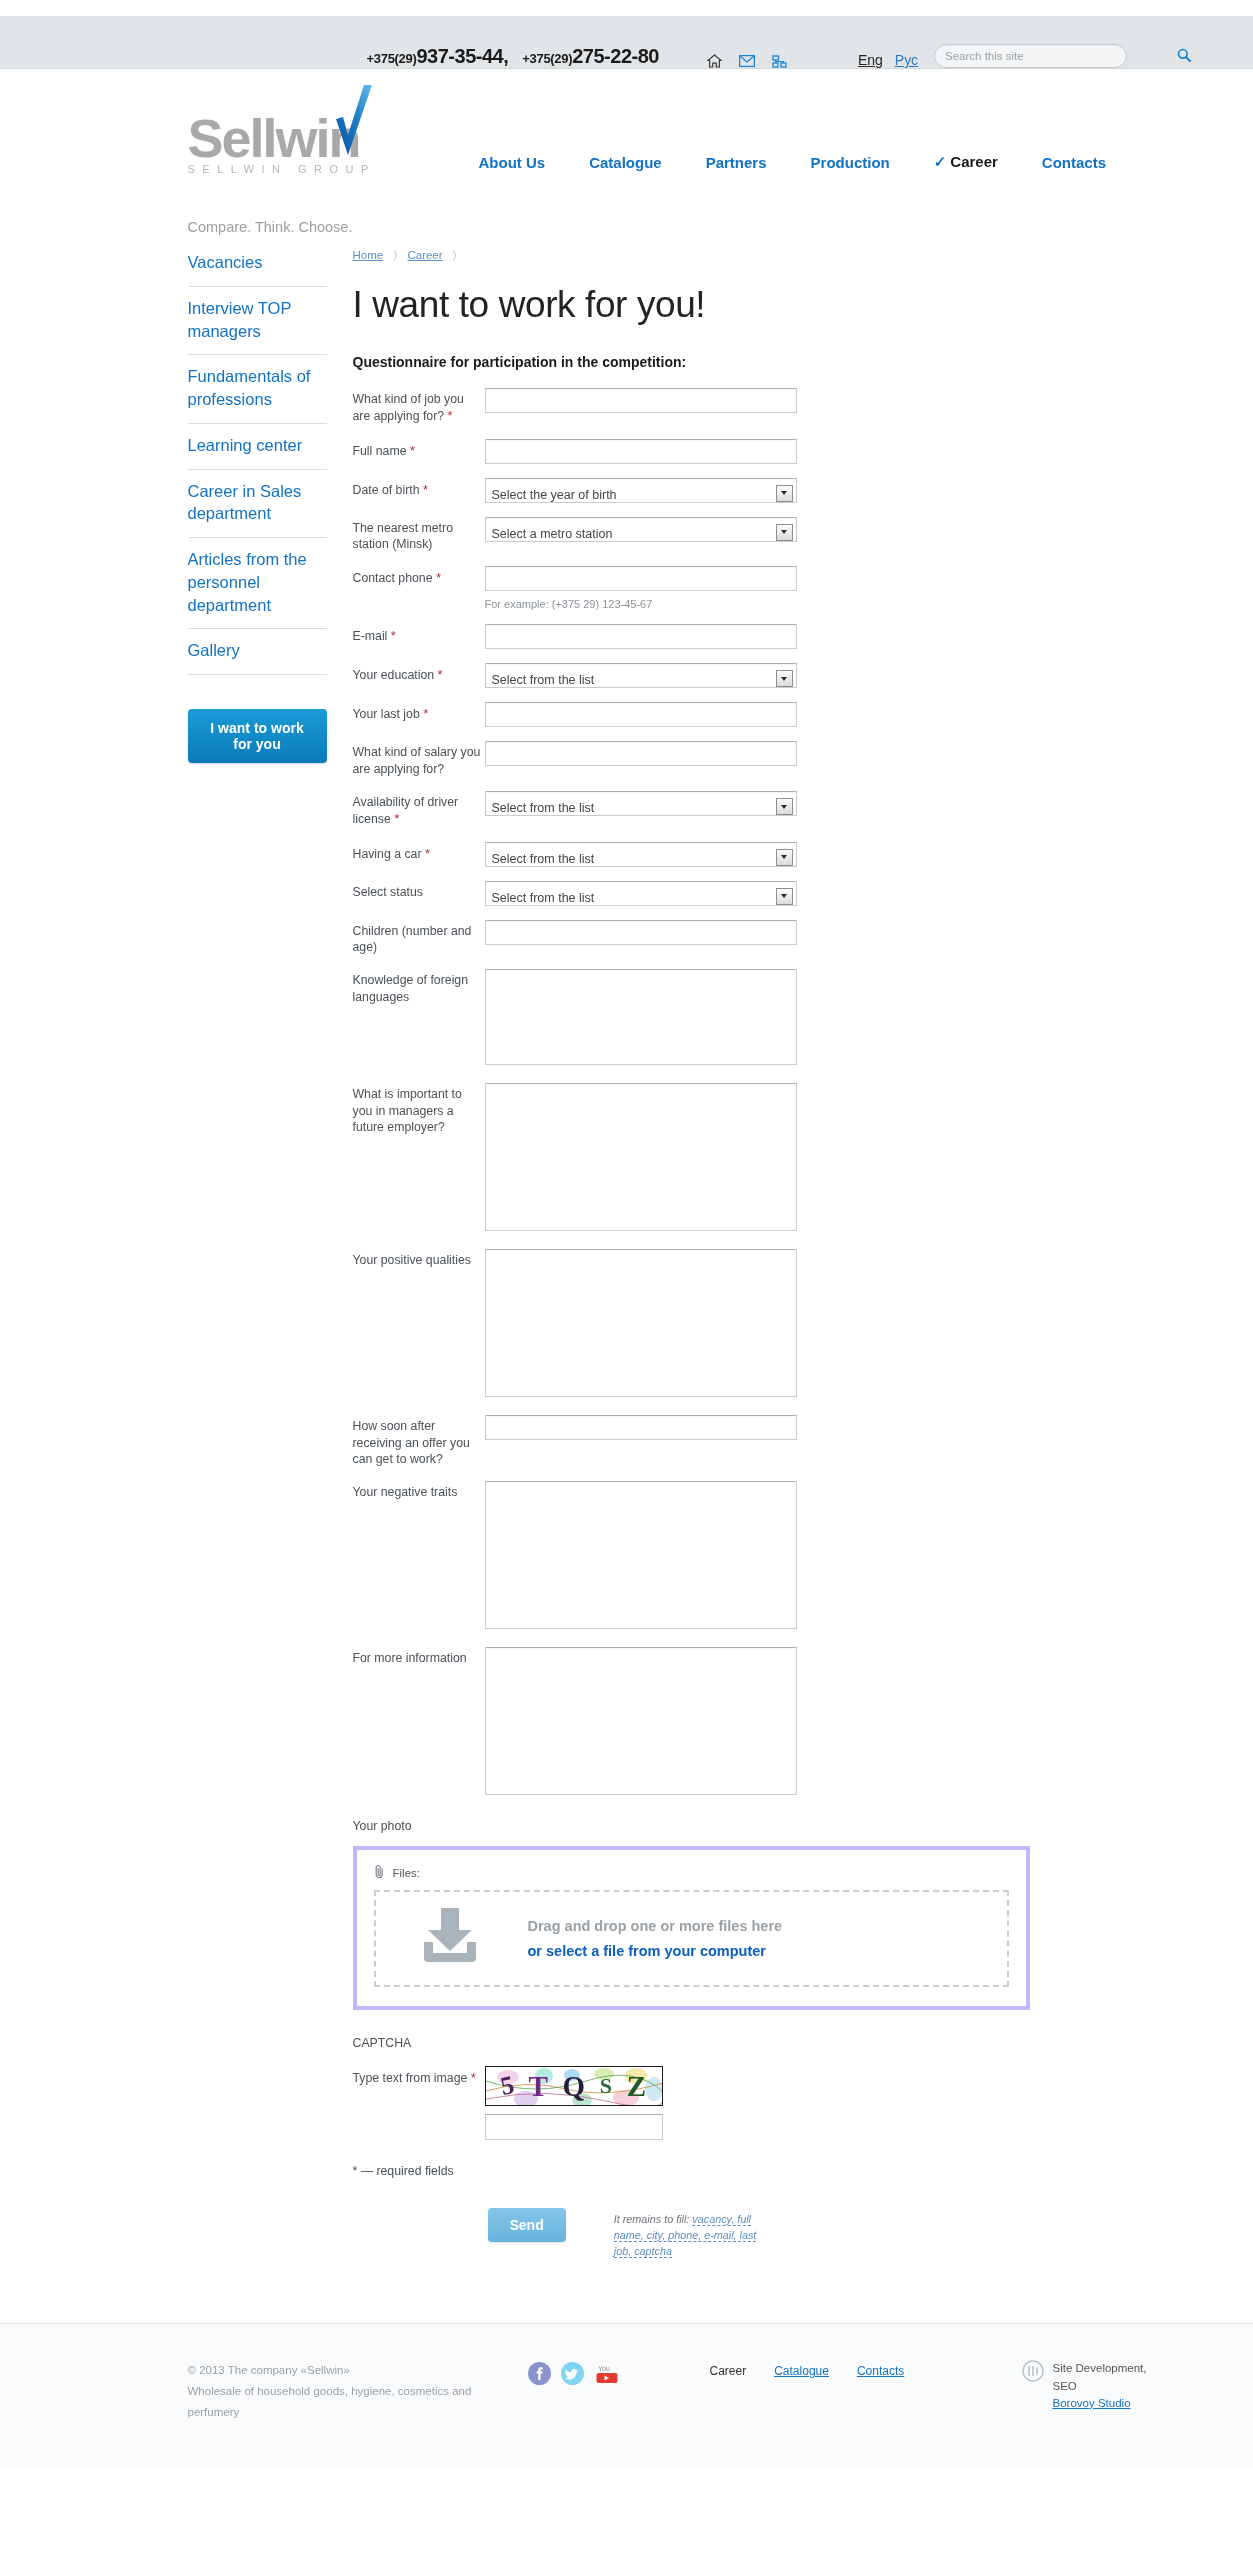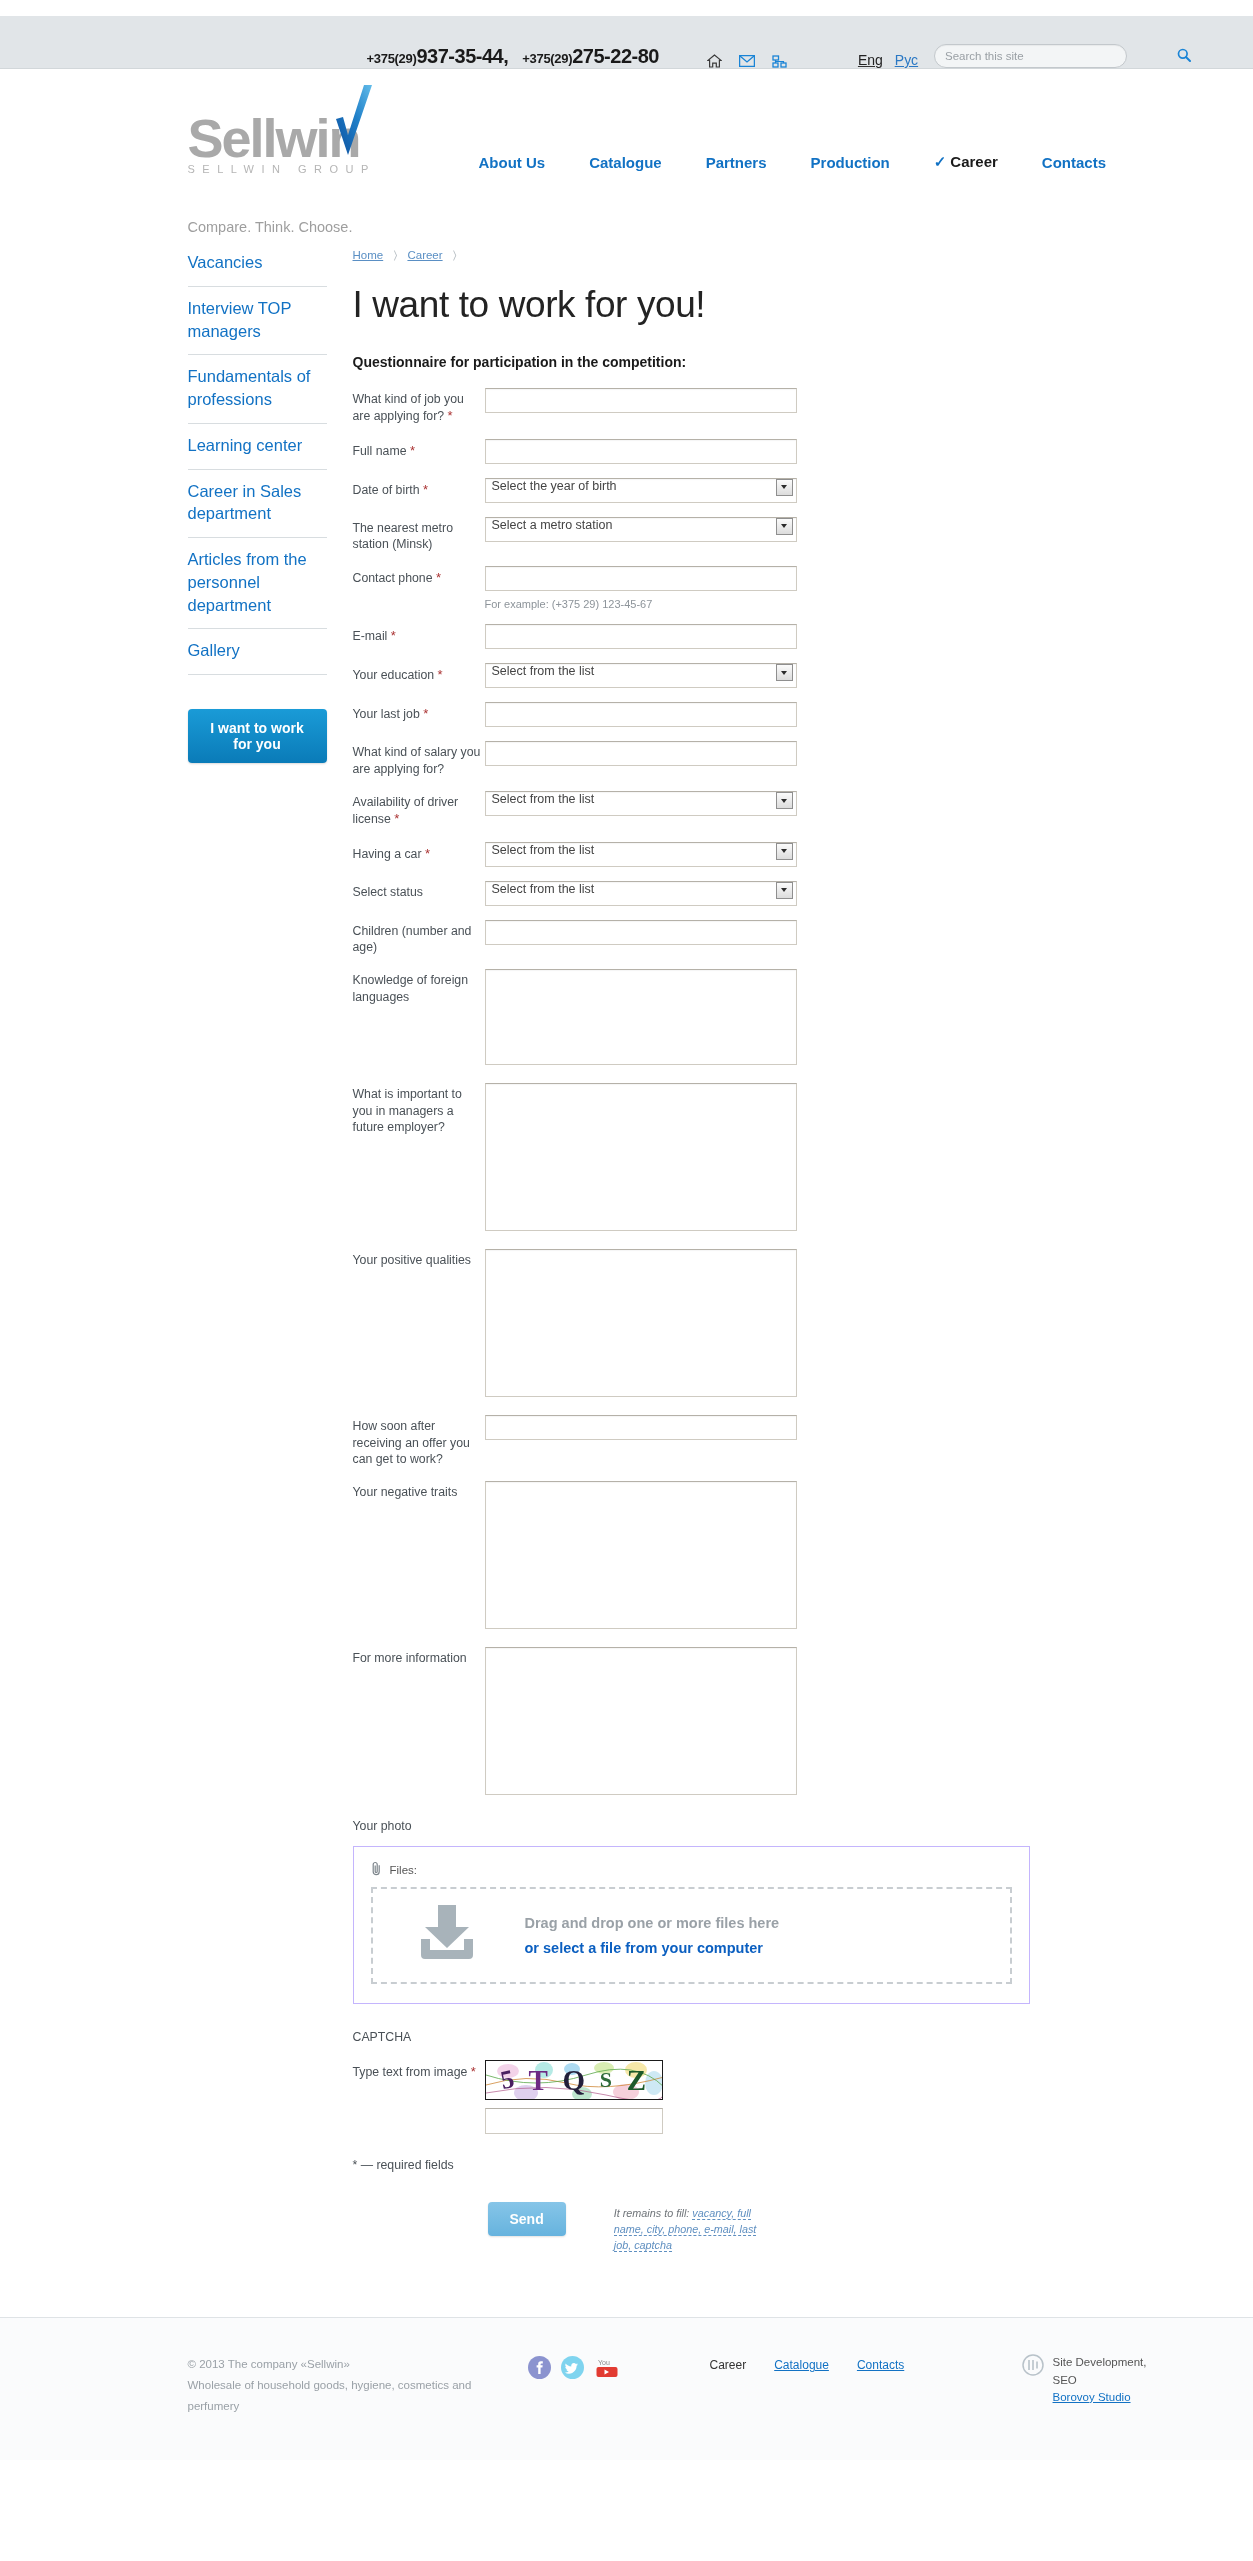--- a/index.html
+++ b/index.html
@@ -127,21 +127,21 @@
     border:1px solid #cfcbc2; border-top-color:#b5b1a8;
     background:#fff; outline:none;
     font-family:"Liberation Sans", sans-serif; font-size:12.5px;
     padding:0 6px;
     box-shadow: inset 0 1px 1px rgba(0,0,0,.04);
   }
   .sel {
     width:312px; height:25px;
     border:1px solid #cfcbc2; border-top-color:#b5b1a8;
     background:#fff;
-    display:flex; align-items:flex-start; justify-content:space-between;
+    display:flex; align-items:flex-end; justify-content:space-between;
     font-size:12.5px; color:#444; padding-left:6px; cursor:pointer;
     box-shadow: inset 0 1px 1px rgba(0,0,0,.04);
   }
   .sel .arrow {
     width:17px; height:17px; margin-right:3px; flex:0 0 17px;
     background:linear-gradient(180deg,#fbfbfb,#dcdcdc);
     border:1px solid #8f8f8f;
     display:flex; align-items:center; justify-content:center;
   }
   .sel .arrow i {
@@ -154,21 +154,21 @@
     background:#fff; outline:none; resize:none;
     font-family:"Liberation Sans", sans-serif; font-size:12.5px; padding:5px 6px;
     box-shadow: inset 0 1px 1px rgba(0,0,0,.04);
   }
   .ta.h96  { height:96px; }
   .ta.h148 { height:148px; }
 
   
   .photo-label { font-size:12.3px; color:#4a5157; margin:20px 0 13px 0; }
   .upload-box {
-    width:677px; border:1px solid #c4b5fd; background:#fff;
+    width:677px; border:4px solid #c4b5fd; background:#fff;
     padding:14px 17px 19px 17px;
   }
   .files-row { display:flex; align-items:center; gap:8px; font-size:11.5px; color:#555; margin-bottom:9px; }
   .dropzone {
     border:2px dashed #c8cdd1;
     height:97px;
     display:flex; align-items:center;
     padding-left:40px; gap:44px;
   }
   .dz-text1 { font-size:14.5px; color:#9aa1a7; font-weight:700; margin-bottom:9px; }

